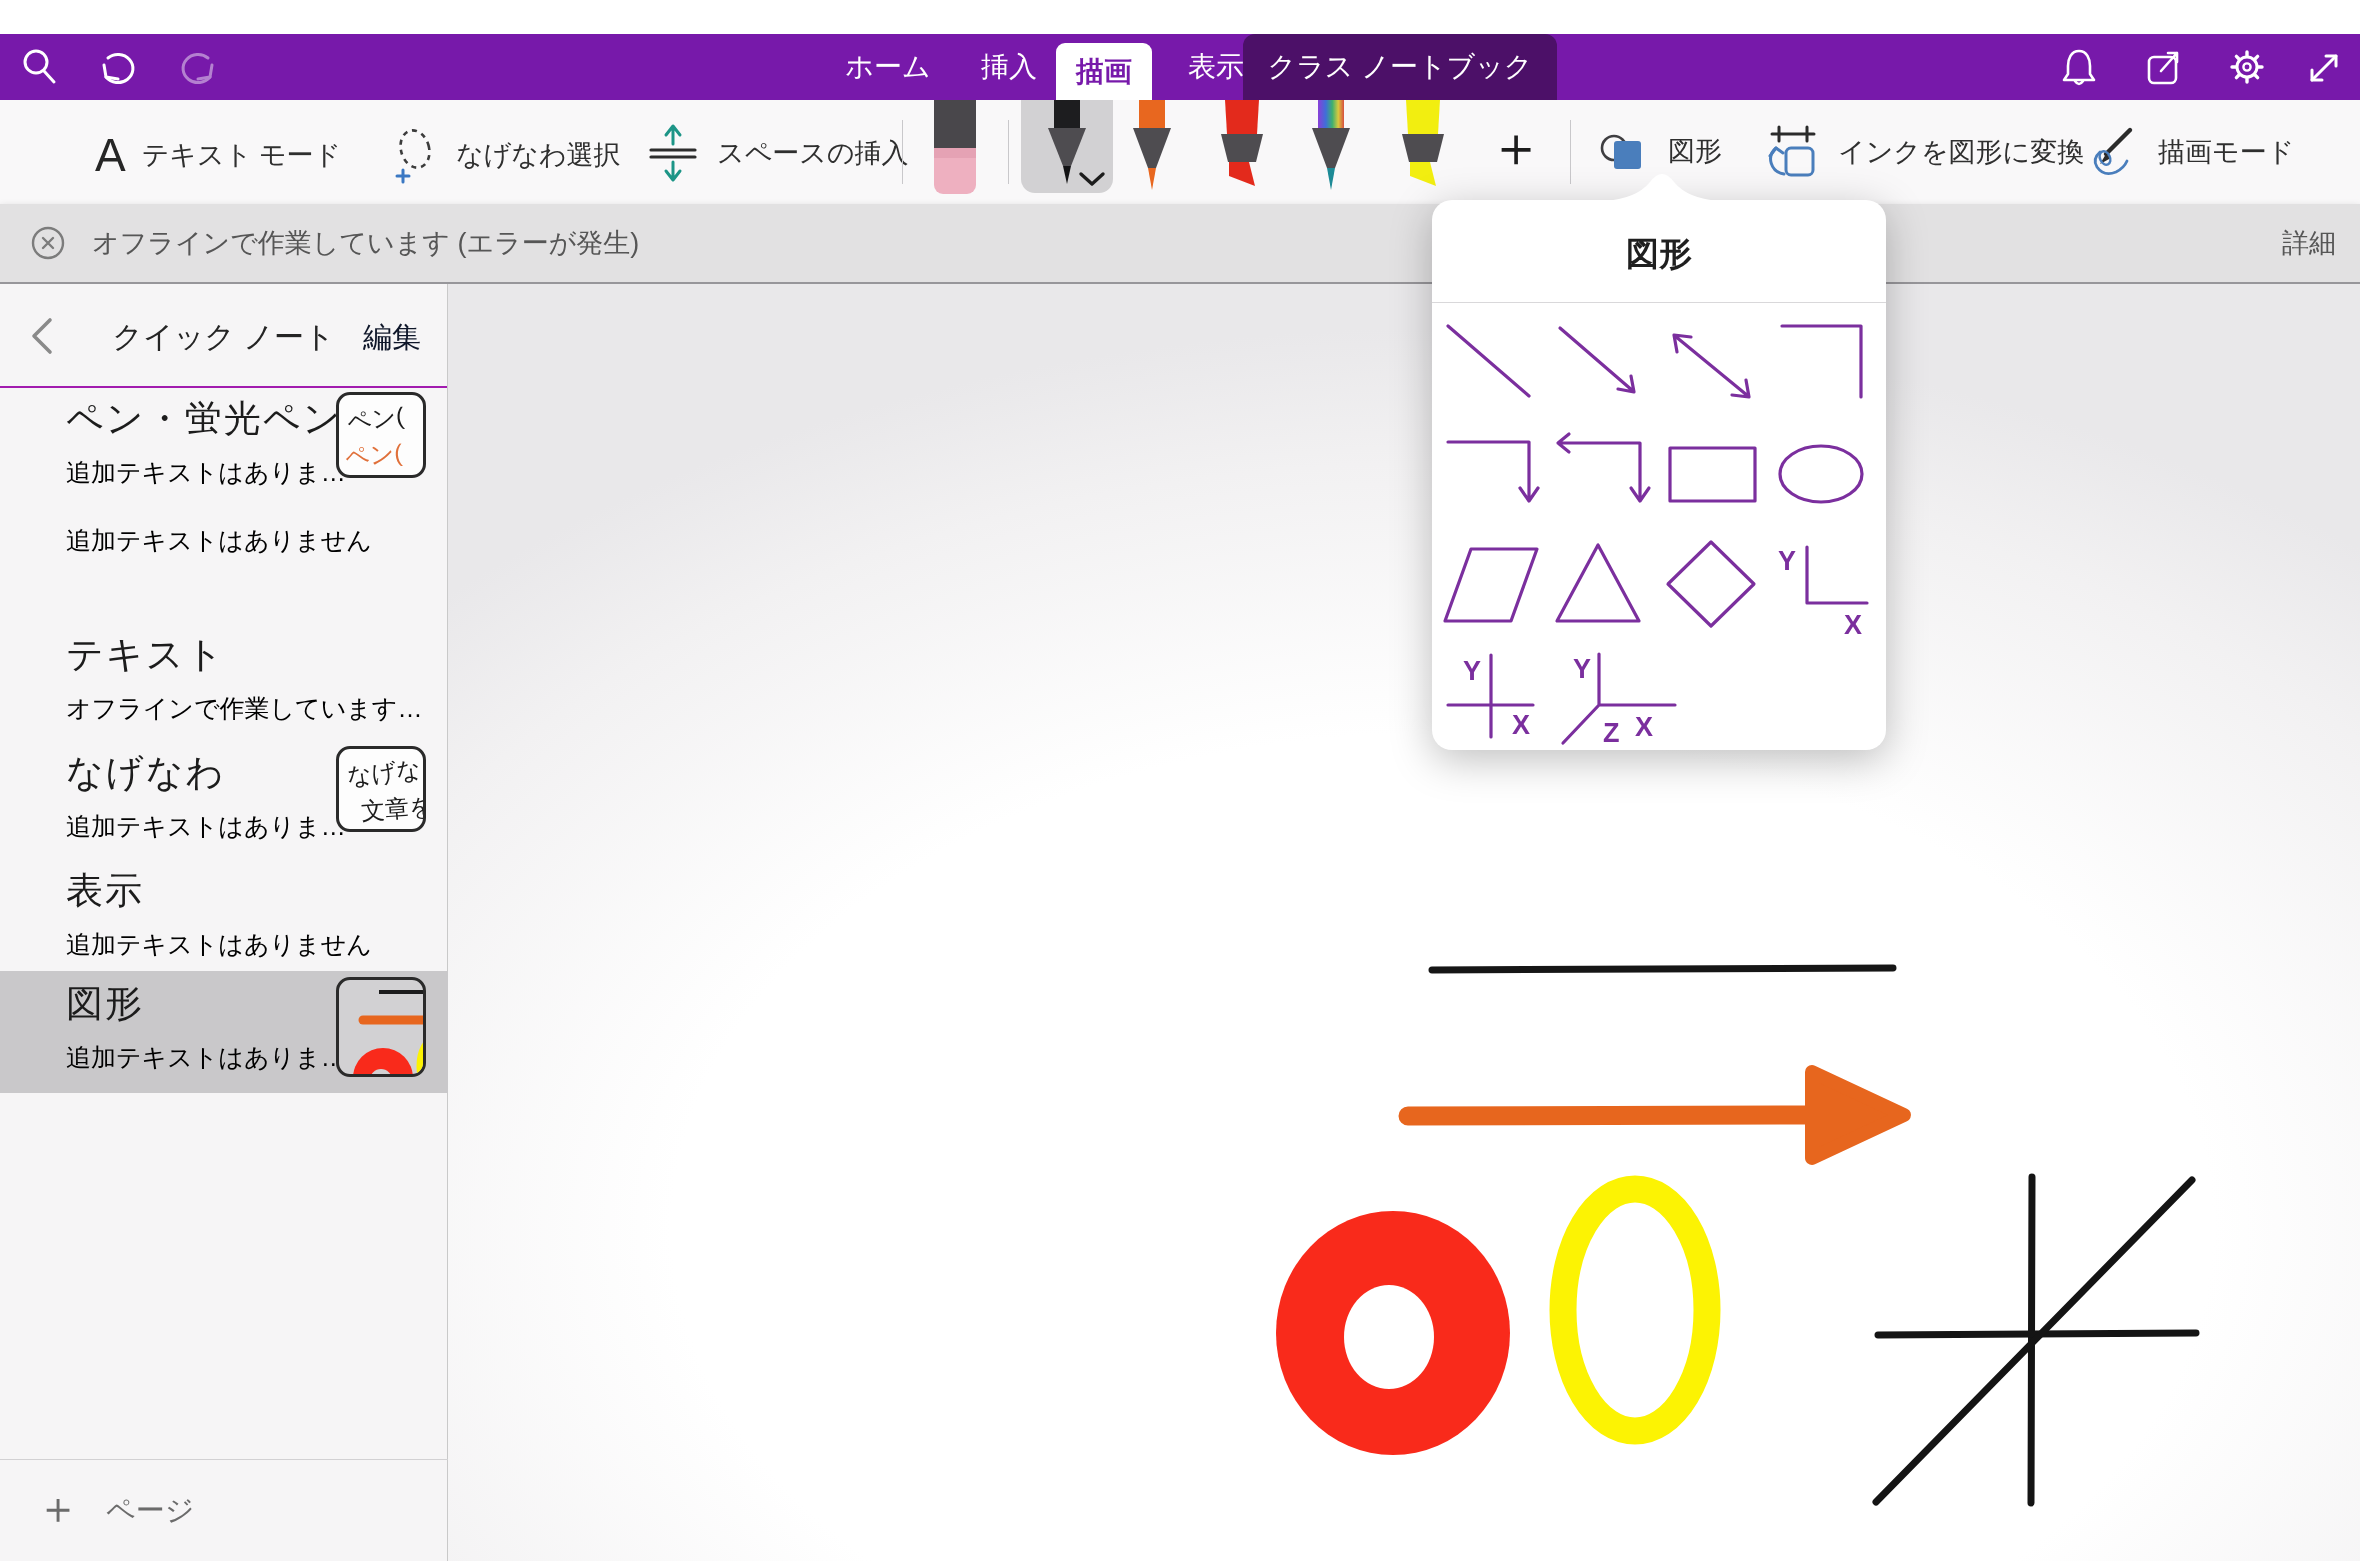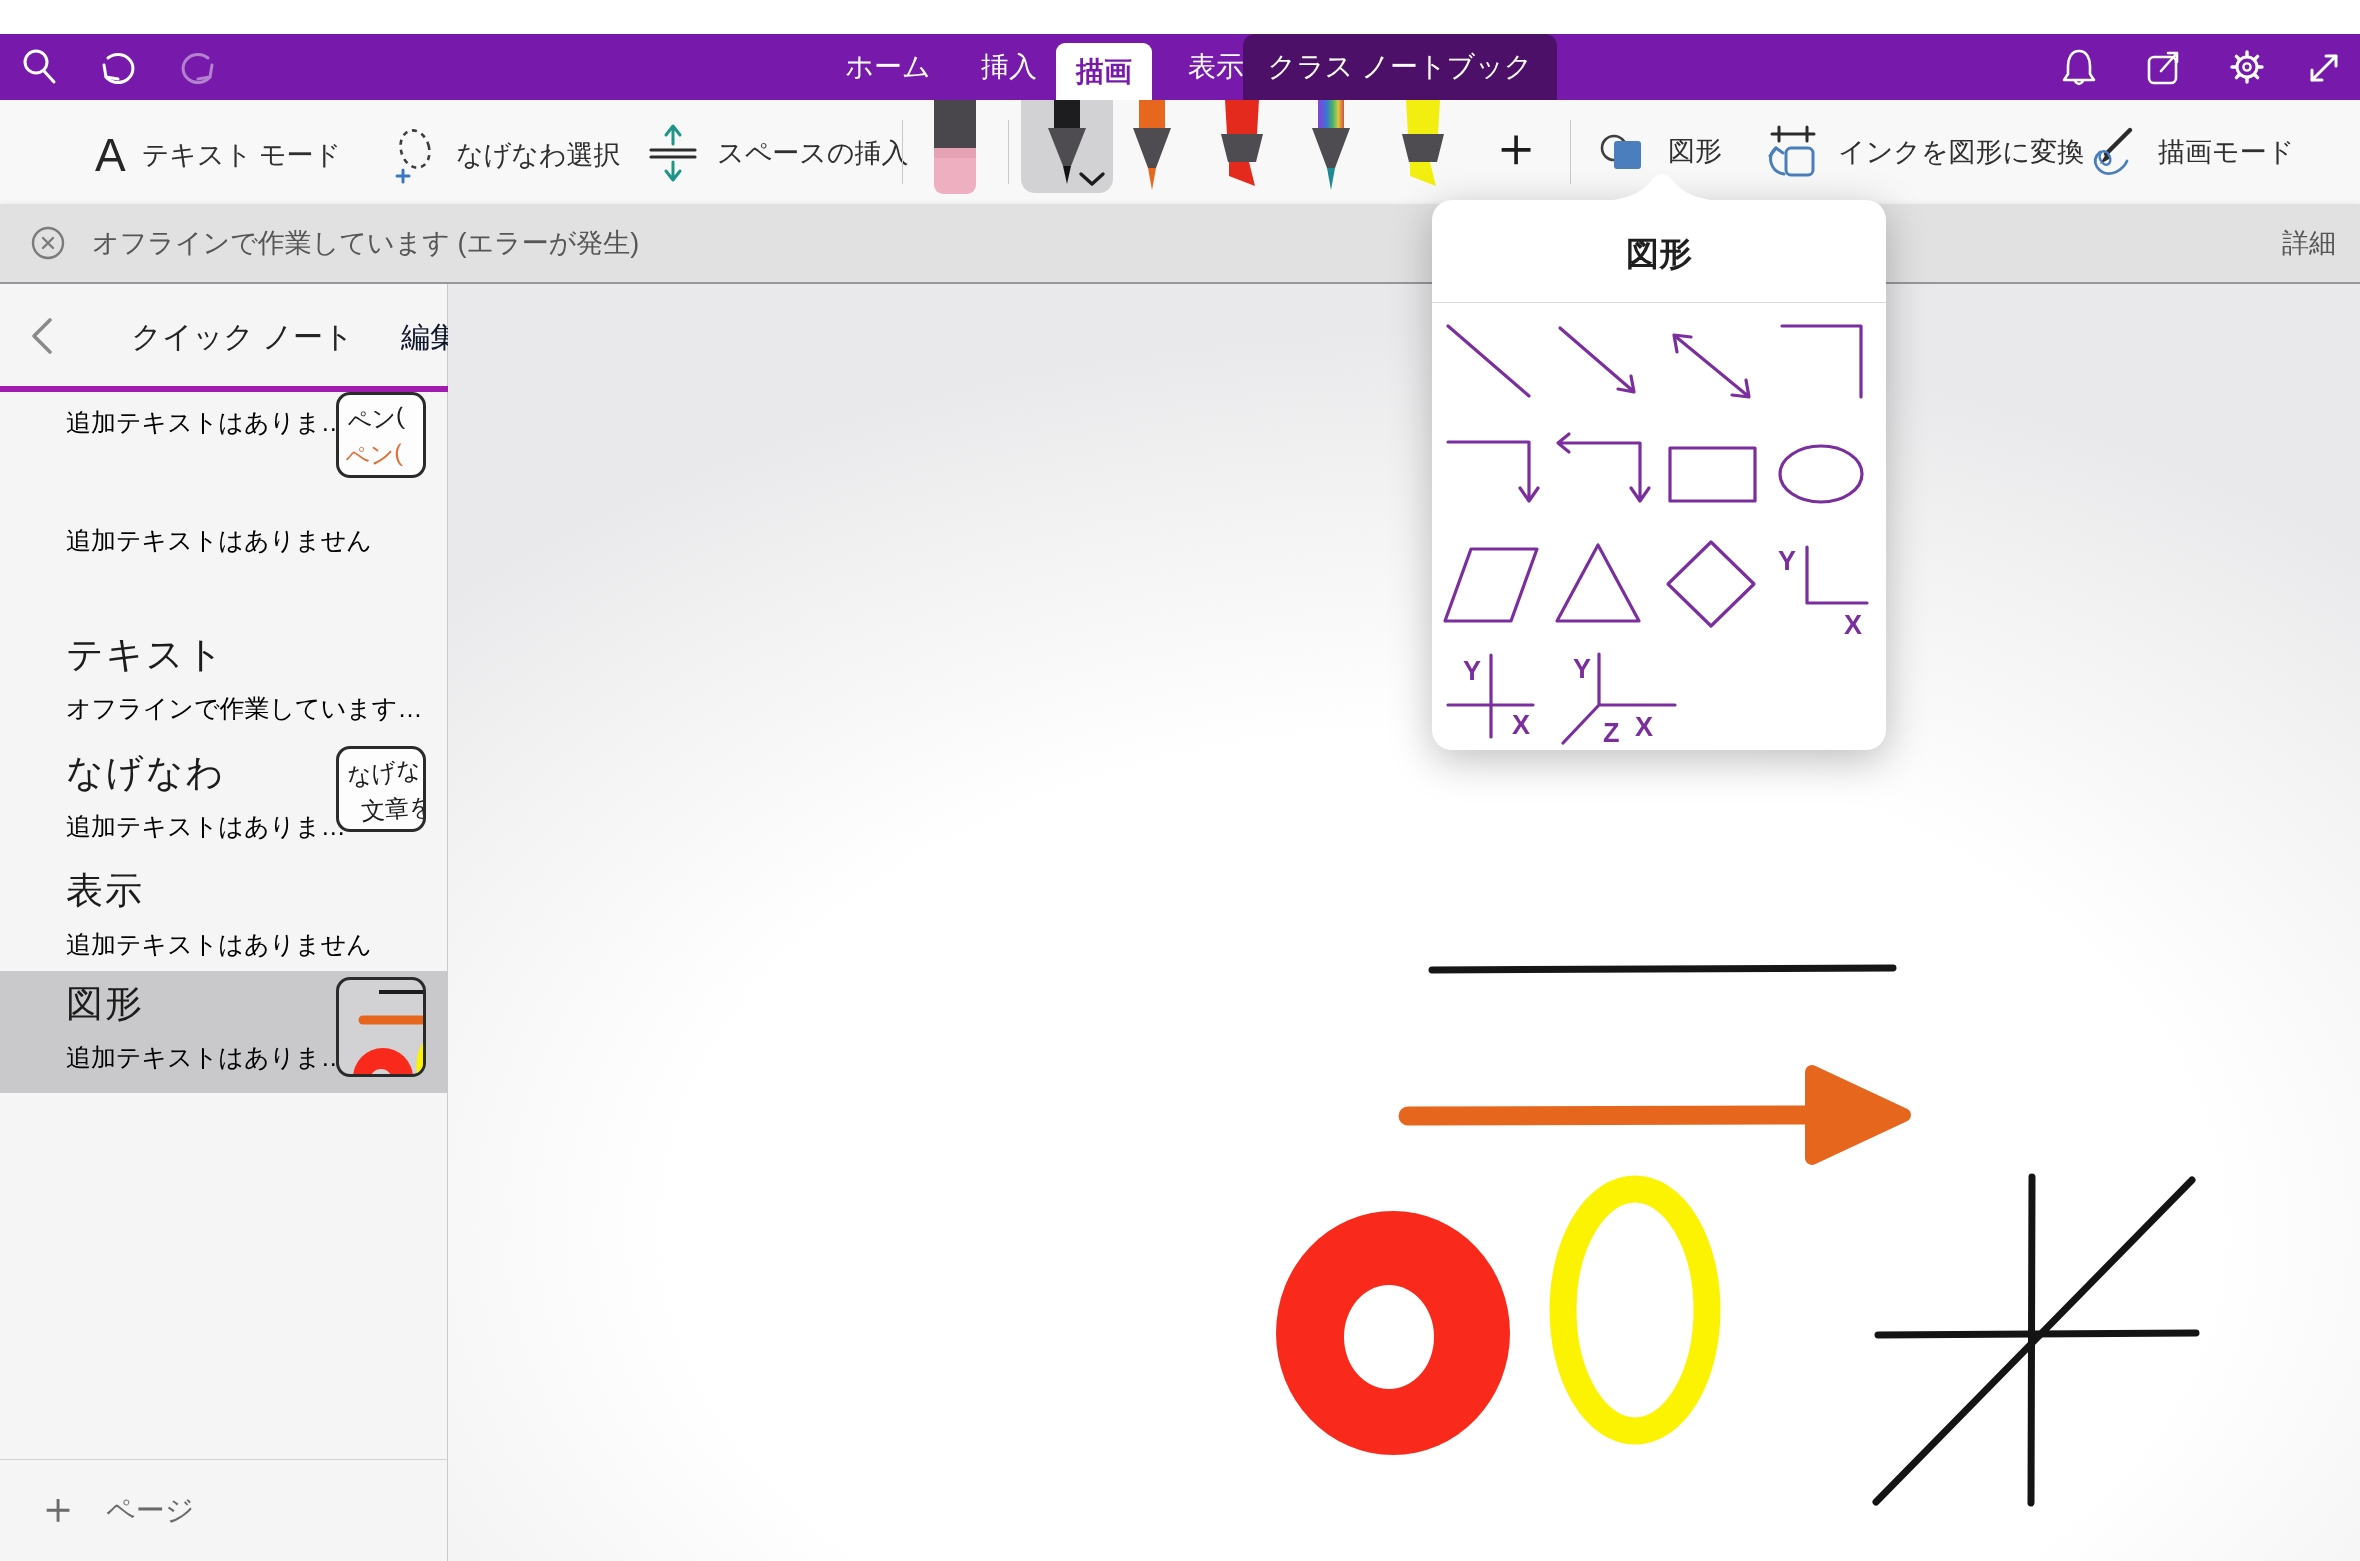--- a/index.html
+++ b/index.html
@@ -33,21 +33,21 @@
   
   .banner{position:absolute;left:0;top:170px;width:2360px;height:80px;background:#e2e1e2;
        border-bottom:2px solid #97969a;box-shadow:0 3px 8px rgba(0,0,0,.18);
        display:flex;align-items:center;box-sizing:border-box;padding:0 24px 0 30px;}
   .banner-text{font-size:27px;color:#565656;margin-left:26px;flex:1;}
   .banner-action{font-size:27px;color:#565656;cursor:pointer;}
 
   
   .sidebar{position:absolute;left:0;top:250px;width:448px;height:1311px;background:#f6f5f6;
        border-right:1px solid #c9c9c9;box-sizing:border-box;}
-  .sb-header{position:absolute;left:0;top:0;width:100%;height:102px;border-bottom:6px solid #a21caf;padding-left:38px;}
+  .sb-header{position:absolute;left:0;top:0;width:100%;height:102px;border-bottom:2px solid #a21caf;}
   .sb-title{position:absolute;left:0;right:0;top:33px;text-align:center;font-size:30px;color:#242424;}
   .sb-edit{position:absolute;right:26px;top:34px;font-size:29px;color:#0f172a;cursor:pointer;}
   .sb-back{position:absolute;left:26px;top:30px;cursor:pointer;}
   .s-item{position:absolute;left:0;width:448px;height:118px;box-sizing:border-box;
        padding:8px 0 0 66px;cursor:pointer;}
   .s-item.sel{background:#c9c8ca;height:122px;}
   .item-title{font-size:37px;color:#1c1c1c;letter-spacing:2px;white-space:nowrap;}
   .item-sub{font-size:25px;color:#000000;margin-top:12px;white-space:nowrap;}
   .thumb{position:absolute;right:22px;top:6px;width:90px;height:86px;background:#fdfdfd;
        border:3px solid #2a2a2a;border-radius:14px;overflow:hidden;box-sizing:border-box;}
@@ -250,20 +250,21 @@
   <div class="sidebar">
     <div class="sb-header">
       <svg class="sb-back" width="30" height="44" viewBox="0 0 30 44">
         <path d="M24,6 L8,22 L24,38" fill="none" stroke="#8a8a8a" stroke-width="3.6" stroke-linecap="round" stroke-linejoin="round"></path>
       </svg>
       <div class="sb-title">クイック ノート</div>
       <div class="sb-edit">編集</div>
     </div>
 
     <div class="s-item" style="top:102px">
+      <div class="item-title">ペン・蛍光ペン</div>
       <div class="item-sub">追加テキストはありま…</div>
       <div class="thumb">
         <span class="th-l1">ペン(</span>
         <span class="th-l2">ペン(</span>
       </div>
     </div>
 
     <div class="s-item" style="top:220px">
       <div class="item-sub">追加テキストはありません</div>
     </div>

